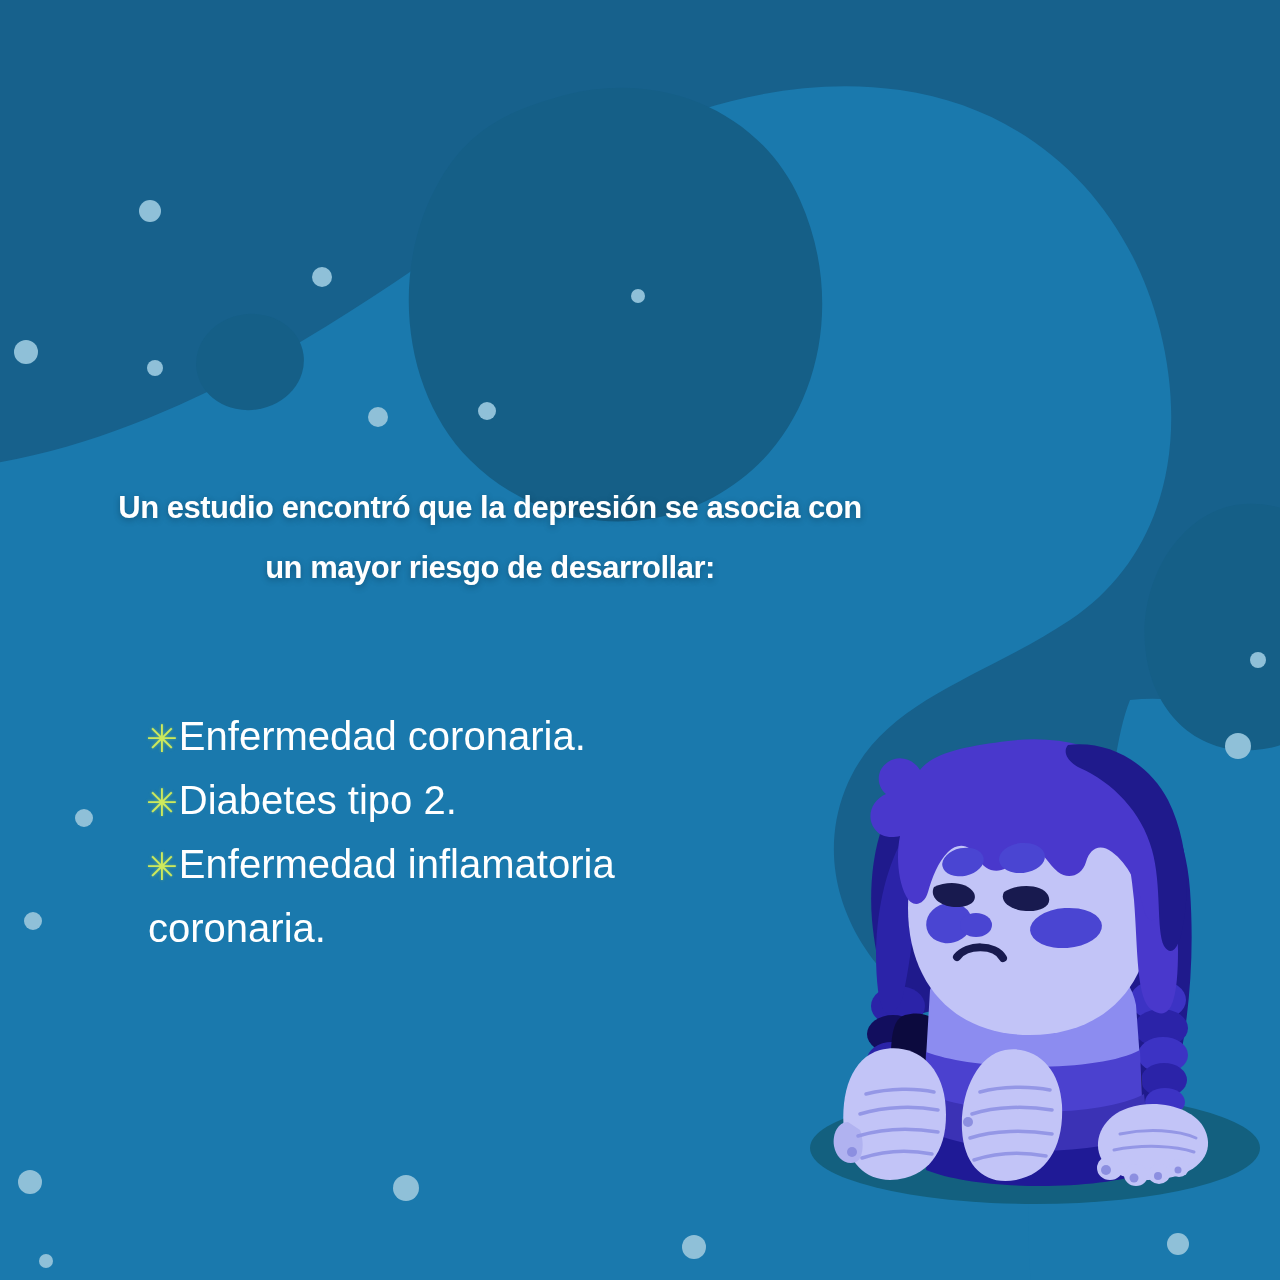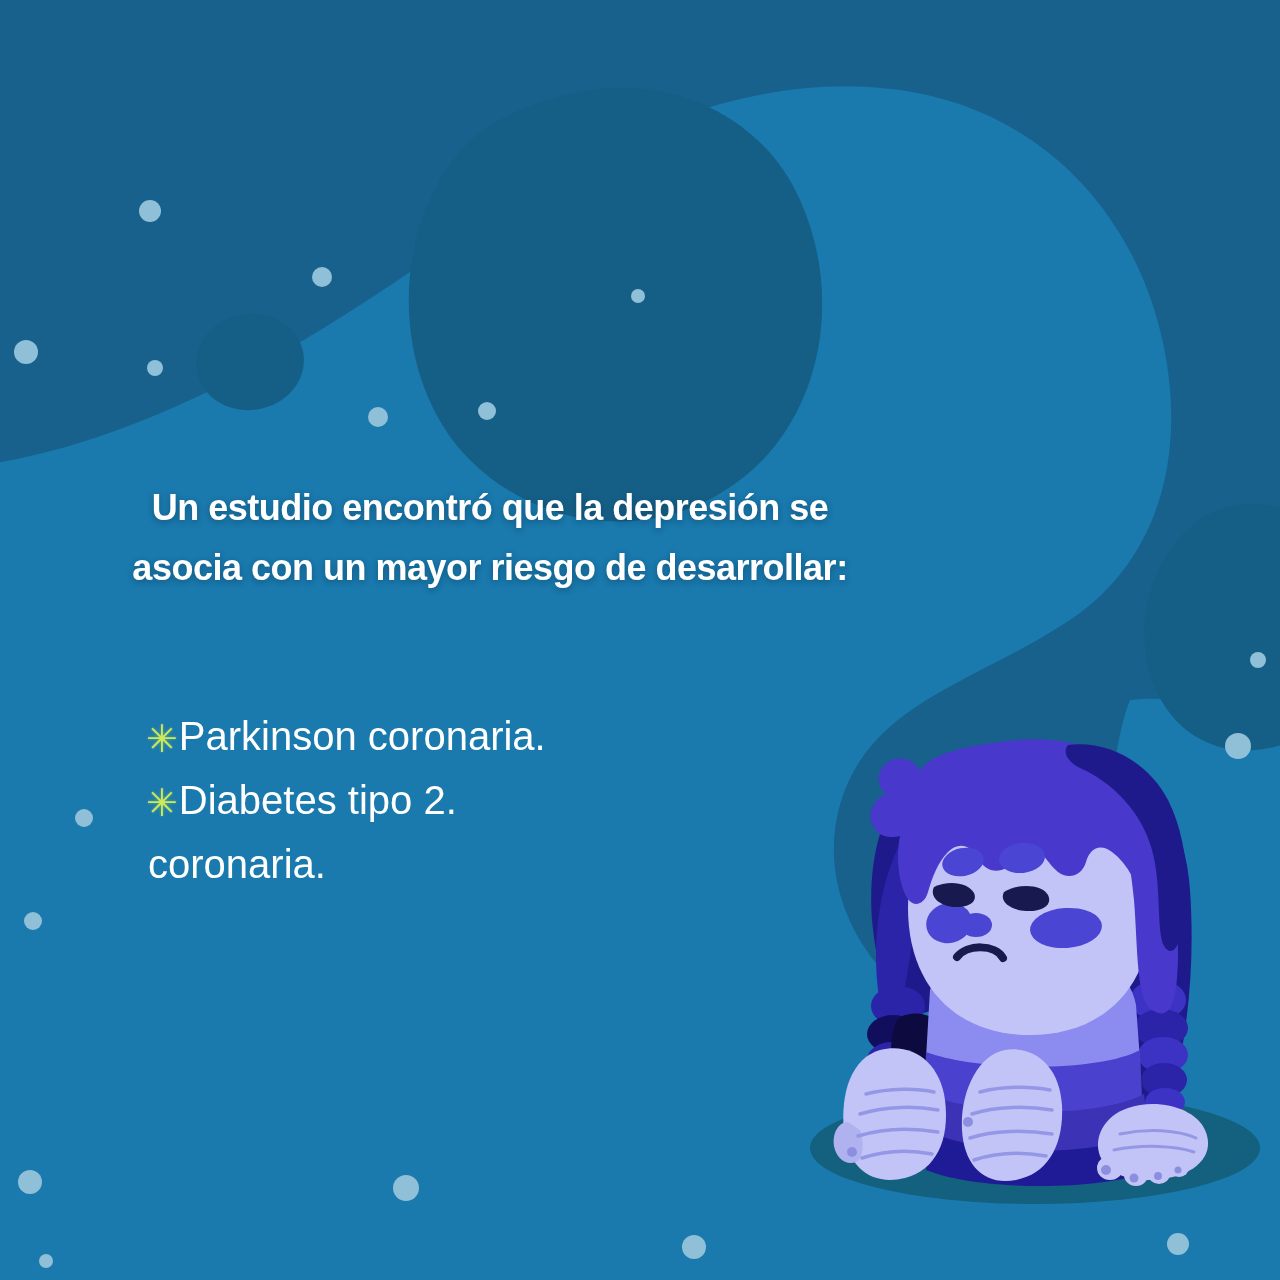--- a/index.html
+++ b/index.html
@@ -21,21 +21,21 @@
     z-index:5;
   }
 
   .headline {
     position:absolute;
     left:110px;
     top:478px;
     width:760px;
     text-align:center;
     color:#ffffff;
-    font-size:36px;
+    font-size:31px;
     font-weight:bold;
     line-height:60px;
     letter-spacing:-0.5px;
     text-shadow:0 2px 6px rgba(8,50,75,0.45);
   }
 
   .bullet-list {
     position:absolute;
     left:146px;
     top:706px;
@@ -316,28 +316,31 @@
     </g>
   </svg>
 
   <div class="content">
 
     <h1 class="headline">Un estudio encontró que la depresión se asocia con un mayor riesgo de desarrollar:</h1>
 
     <ul class="bullet-list">
 
       <li class="bullet-row">
-        <span class="star-icon">✳</span><span class="bullet-label">Parkinson coronaria.</span>
+        <span class="star-icon">✳</span><span class="bullet-label">Enfermedad coronaria.</span>
       </li>
 
 
       <li class="bullet-row">
         <span class="star-icon">✳</span><span class="bullet-label">Diabetes tipo 2.</span>
       </li>
 
+      <li class="bullet-row">
+        <span class="star-icon">✳</span><span class="bullet-label">Enfermedad inflamatoria</span>
+      </li>
 
       <li class="bullet-row wrap-line">
         <span class="bullet-label">coronaria.</span>
       </li>
 
 
 
     </ul>
   </div>
 </div>

